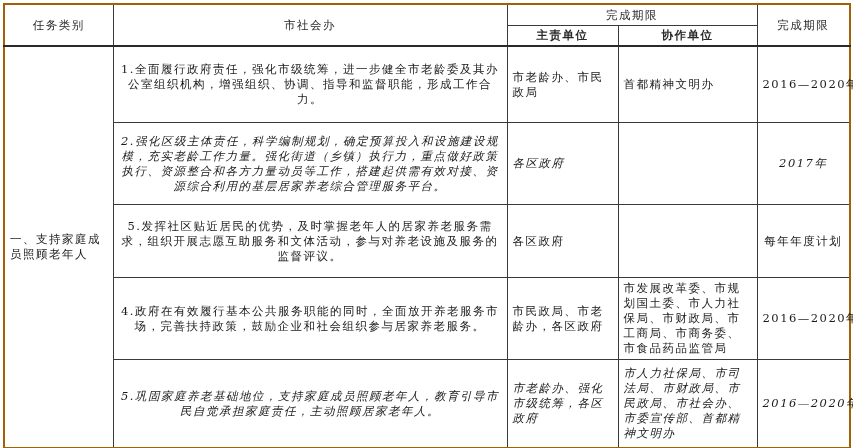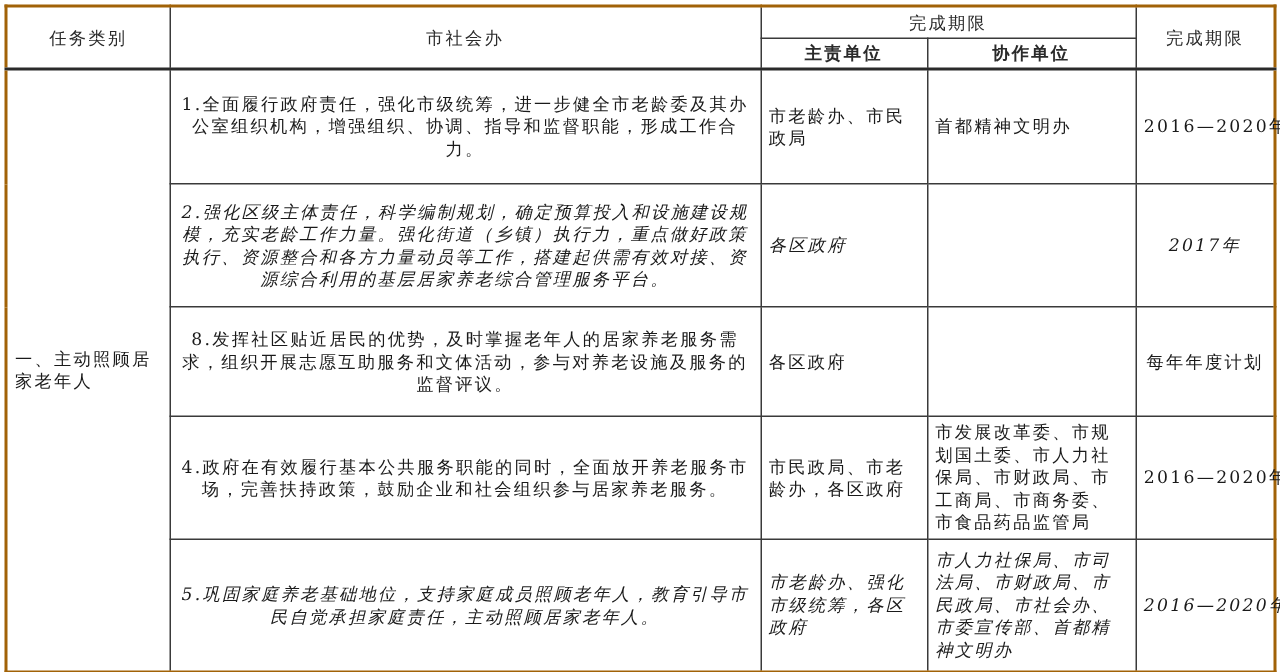--- a/index.html
+++ b/index.html
@@ -47,34 +47,34 @@
       <th colspan="2">完成期限</th>
       <th rowspan="2">完成期限</th>
     </tr>
     <tr class="h2">
       <th>主责单位</th>
       <th>协作单位</th>
     </tr>
   </thead>
   <tbody>
     <tr class="r1">
-      <td rowspan="5" class="cat">一、主动照顾居家老年人</td>
+      <td rowspan="5" class="cat">一、支持家庭成员照顾老年人</td>
       <td class="content">1.全面履行政府责任，强化市级统筹，进一步健全市老龄委及其办公室组织机构，增强组织、协调、指导和监督职能，形成工作合力。</td>
       <td class="lead">市老龄办、市民政局</td>
       <td class="coop">首都精神文明办</td>
       <td class="deadline">2016—2020年</td>
     </tr>
     <tr class="r2">
       <td class="content">2.强化区级主体责任，科学编制规划，确定预算投入和设施建设规模，充实老龄工作力量。强化街道（乡镇）执行力，重点做好政策执行、资源整合和各方力量动员等工作，搭建起供需有效对接、资源综合利用的基层居家养老综合管理服务平台。</td>
       <td class="lead">各区政府</td>
       <td class="coop"></td>
       <td class="deadline">2017年</td>
     </tr>
     <tr class="r3">
-      <td class="content">8.发挥社区贴近居民的优势，及时掌握老年人的居家养老服务需求，组织开展志愿互助服务和文体活动，参与对养老设施及服务的监督评议。</td>
+      <td class="content">5.发挥社区贴近居民的优势，及时掌握老年人的居家养老服务需求，组织开展志愿互助服务和文体活动，参与对养老设施及服务的监督评议。</td>
       <td class="lead">各区政府</td>
       <td class="coop"></td>
       <td class="deadline">每年年度计划</td>
     </tr>
     <tr class="r4">
       <td class="content">4.政府在有效履行基本公共服务职能的同时，全面放开养老服务市场，完善扶持政策，鼓励企业和社会组织参与居家养老服务。</td>
       <td class="lead">市民政局、市老龄办，各区政府</td>
       <td class="coop">市发展改革委、市规划国土委、市人力社保局、市财政局、市工商局、市商务委、市食品药品监管局</td>
       <td class="deadline">2016—2020年</td>
     </tr>

